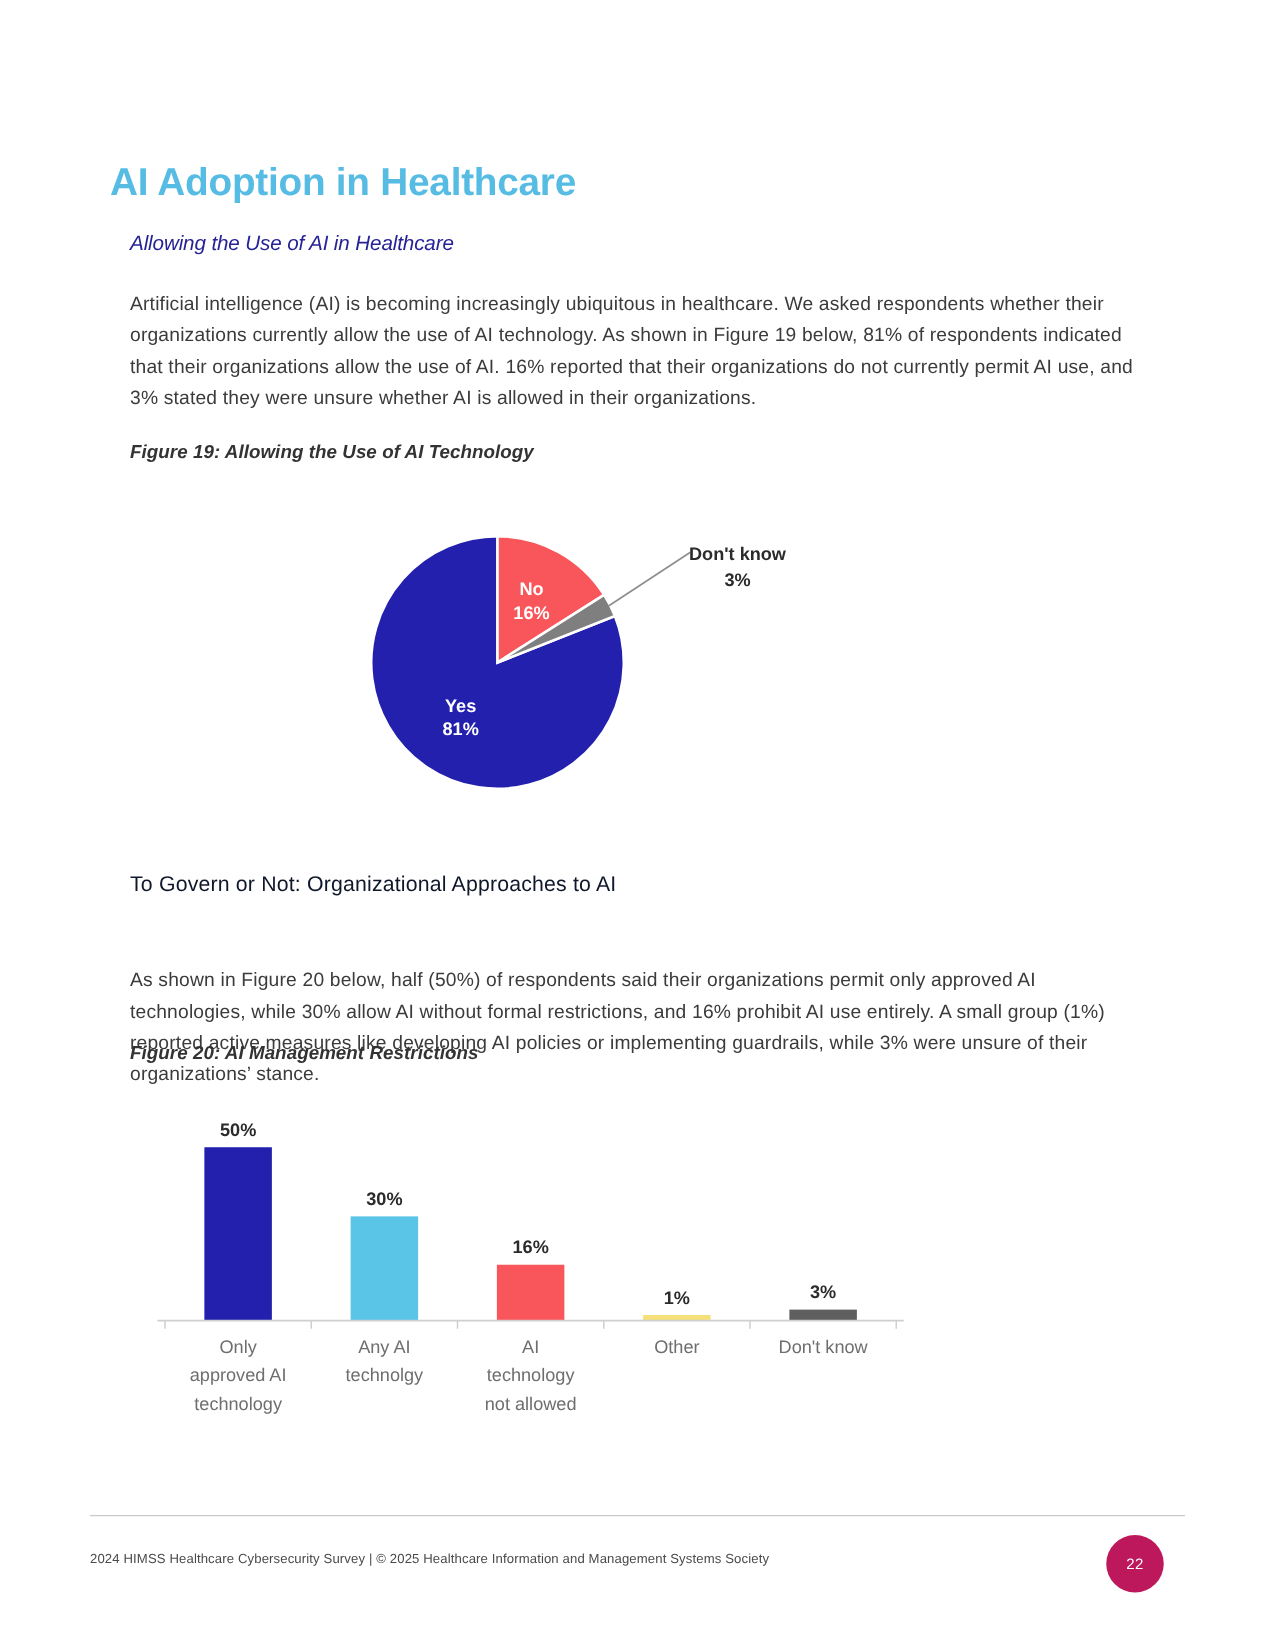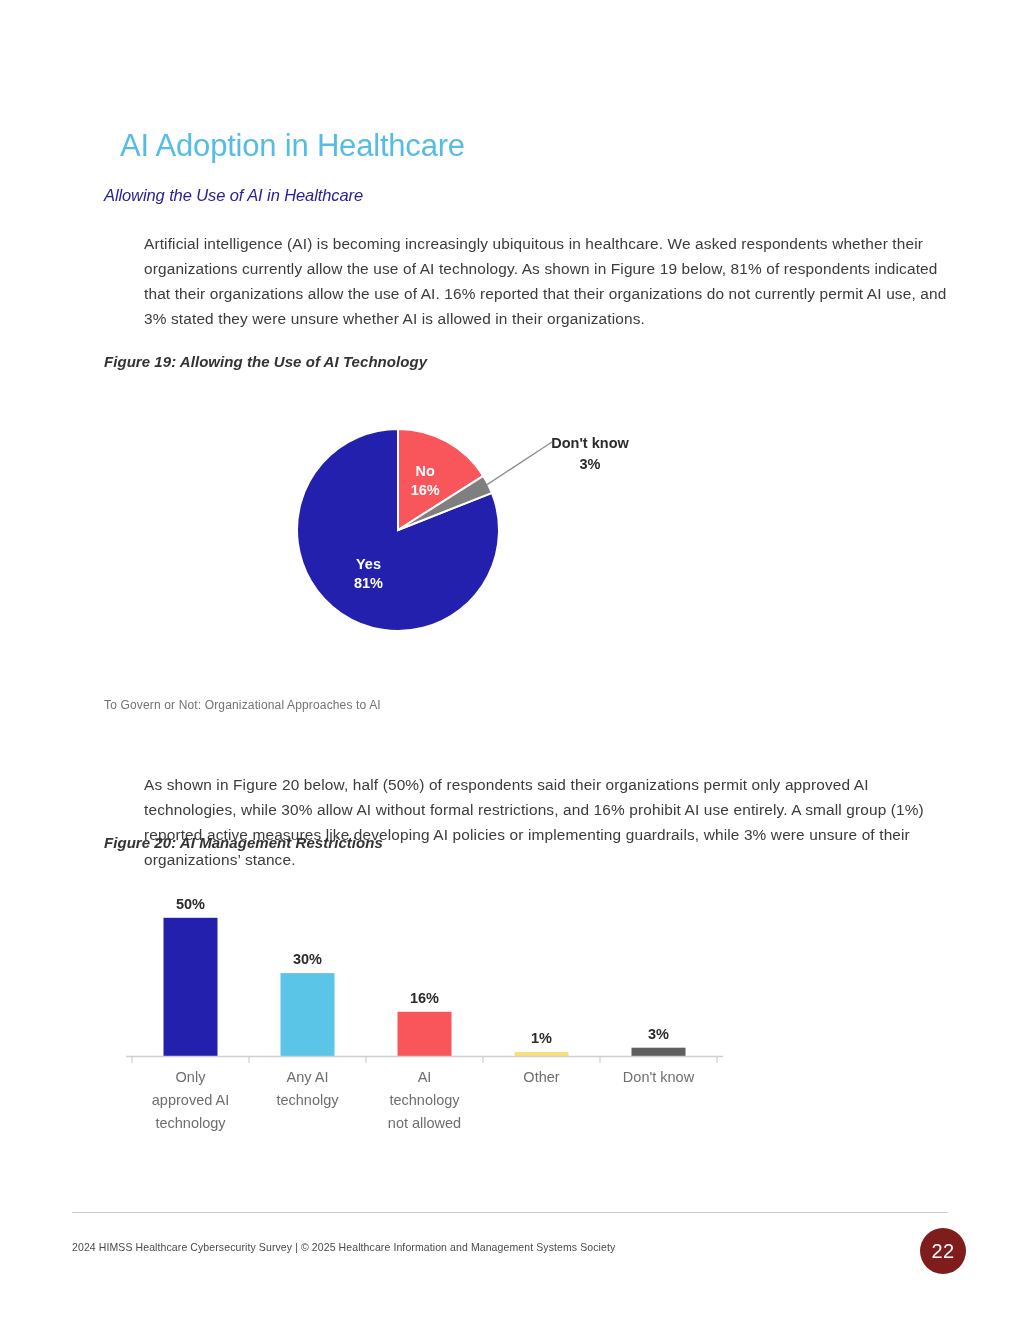--- a/index.html
+++ b/index.html
@@ -16,24 +16,24 @@
   }
   .page {
     position: absolute;
     inset: 0;
     background: #ffffff;
   }
 
   
   .page-title {
     position: absolute;
-    left: 120px;
+    left: 88px;
     top: 108px;
     font-size: 31px;
-    font-weight: normal;
+    font-weight: bold;
     color: #57bce4;
     letter-spacing: -0.2px;
     line-height: 1.1;
     white-space: nowrap;
   }
   .section-subtitle {
     position: absolute;
     left: 104px;
     top: 172px;
     font-size: 16.5px;
@@ -46,43 +46,42 @@
 
   
   .body-para {
     position: absolute;
     left: 104px;
     width: 812px;
     font-size: 15.4px;
     line-height: 25px;
     color: #3b3b3b;
     letter-spacing: 0.15px;
-    margin-left: 40px;
   }
   #intro-para { top: 216px; }
 
   .figure-caption {
     position: absolute;
     left: 104px;
     font-size: 15px;
     font-weight: bold;
     color: #333333;
     letter-spacing: 0.05px;
     font-style: italic;
   }
   #fig19-caption { top: 353px; }
   #fig20-caption { top: 834px; }
 
   .lead-in {
     position: absolute;
     left: 104px;
     top: 698px;
     width: 812px;
-    font-size: 12px;
-    color: #737373;
+    font-size: 17px;
+    color: #0f172a;
     letter-spacing: 0.15px;
   }
   #govern-para { top: 757px; }
 
   
   .pie-wrap {
     position: absolute;
     left: 120px;
     top: 395px;
     width: 640px;
@@ -137,28 +136,28 @@
     left: 72px;
     top: 1241px;
     font-size: 10.5px;
     font-weight: normal;
     color: #4a4a4a;
     letter-spacing: 0.1px;
     white-space: nowrap;
   }
   .page-badge {
     position: absolute;
-    left: 920px;
+    left: 885px;
     top: 1228px;
     width: 46px;
     height: 46px;
     border-radius: 50%;
-    background: #7f1d1d;
+    background: #be185d;
     color: #ffffff;
-    font-size: 20px;
+    font-size: 12px;
     display: flex;
     align-items: center;
     justify-content: center;
     letter-spacing: 0.3px;
   }
 </style>
 </head>
 <body>
 
 <div class="page">

